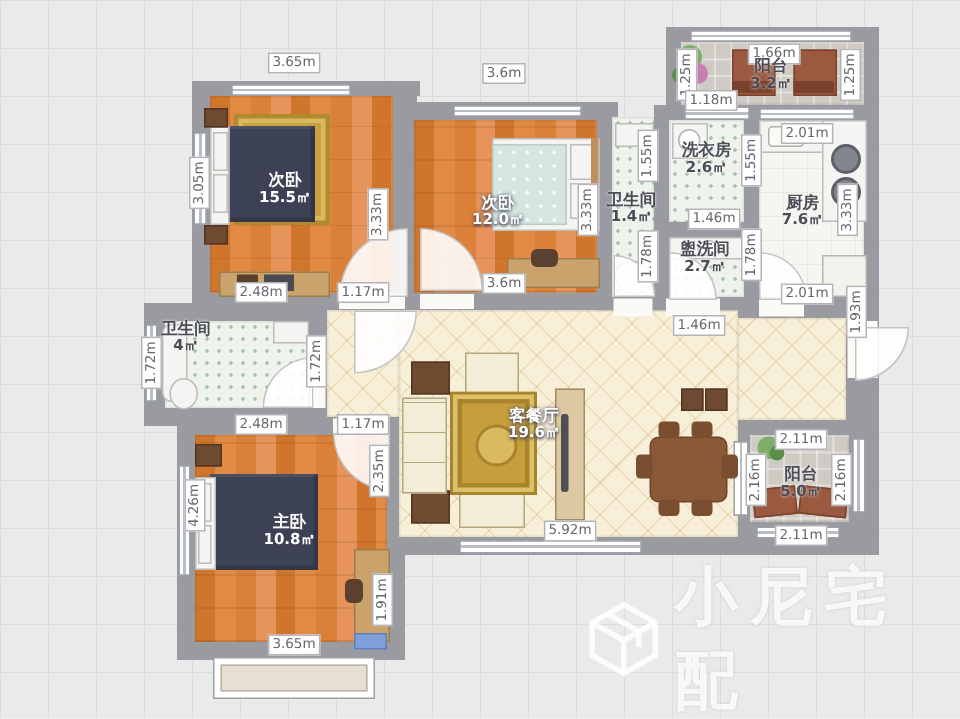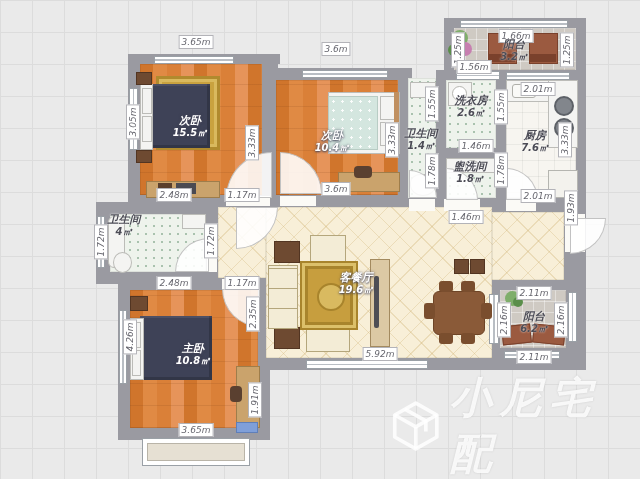--- a/index.html
+++ b/index.html
@@ -1,20 +1,20 @@
 <!DOCTYPE html>
 <html><head>
 <meta charset="utf-8">
 <style>
   html,body{margin:0;padding:0;}
   body{font-family:"DejaVu Sans","Liberation Sans",sans-serif;}
   .stage{position:relative;width:640px;height:479px;overflow:hidden;
     background-color:#eaeaea;
     background-image:linear-gradient(#dcdcdc 1px,transparent 1px),linear-gradient(90deg,#dcdcdc 1px,transparent 1px);
-    background-size:32px 32px;font-style:italic;}
+    background-size:32px 32px;}
   .abs{position:absolute;}
   .wall{background:#9a9aa1;z-index:5;}
   .floor{z-index:10;box-shadow:inset 0 0 0 1px rgba(0,0,0,.07);}
   .wood{background:#e08a44;
     background-image:
       repeating-linear-gradient(0deg,rgba(120,60,20,.14) 0 1px,transparent 1px 22px),
       repeating-linear-gradient(90deg,#d0752c 0 13px,#e08a44 13px 27px,#da8038 27px 41px,#e6945a 41px 54px);}
   .mint{background:#eef3ec;background-image:radial-gradient(#a9c2ae 1px,transparent 1.3px);background-size:8px 8px;}
   .cream{background:#f8efd8;
     background-image:repeating-linear-gradient(45deg,rgba(205,175,110,.30) 0 1px,transparent 1px 15px),
@@ -217,21 +217,21 @@
   <div class="abs furn circ" style="left:513px;top:297px;width:10px;height:10px;background:#5a8e4a"></div>
   <div class="abs furn seat" style="left:502px;top:325px;width:27px;height:17px;transform:rotate(-6deg)"></div>
   <div class="abs furn seat" style="left:533px;top:325px;width:30px;height:17px;transform:rotate(6deg)"></div>
 
   <div class="abs" id="labels" style="left:0;top:0;width:640px;height:479px;z-index:25;pointer-events:none">
       <div class="dim" style="left: 196px; top: 42px;">3.65m</div>
       <div class="dim" style="left: 336px; top: 49px;">3.6m</div>
       <div class="dim" style="left: 516px; top: 36px;">1.66m</div>
       <div class="dim v" style="left: 458px; top: 50px;">1.25m</div>
       <div class="dim v" style="left: 567px; top: 50px;">1.25m</div>
-      <div class="dim" style="left: 474px; top: 67px;">1.56m</div>
+      <div class="dim" style="left: 474px; top: 67px;">1.18m</div>
       <div class="dim" style="left: 538px; top: 89px;">2.01m</div>
       <div class="dim v" style="left: 432px; top: 104px;">1.55m</div>
       <div class="dim v" style="left: 501px; top: 107px;">1.55m</div>
       <div class="dim v" style="left: 565px; top: 140px;">3.33m</div>
       <div class="dim v" style="left: 432px; top: 171px;">1.78m</div>
       <div class="dim v" style="left: 501px; top: 170px;">1.78m</div>
       <div class="dim" style="left: 476px; top: 146px;">1.46m</div>
       <div class="dim v" style="left: 133px; top: 122px;">3.05m</div>
       <div class="dim v" style="left: 252px; top: 143px;">3.33m</div>
       <div class="dim v" style="left: 392px; top: 140px;">3.33m</div>
@@ -253,33 +253,33 @@
       <div class="dim" style="left: 534px; top: 293px;">2.11m</div>
       <div class="dim v" style="left: 504px; top: 320px;">2.16m</div>
       <div class="dim v" style="left: 561px; top: 320px;">2.16m</div>
       <div class="dim" style="left: 534px; top: 357px;">2.11m</div>
       <div class="room-label light" style="left: 190px; top: 126px;">
         <div class="rn">次卧</div>
         <div class="ra">15.5㎡</div>
       </div>
       <div class="room-label light" style="left: 332px; top: 141px;">
         <div class="rn">次卧</div>
-        <div class="ra">10.4㎡</div>
+        <div class="ra">12.0㎡</div>
       </div>
       <div class="room-label dark" style="left: 421px; top: 139px;">
         <div class="rn">卫生间</div>
         <div class="ra">1.4㎡</div>
       </div>
       <div class="room-label dark" style="left: 471px; top: 106px;">
         <div class="rn">洗衣房</div>
         <div class="ra">2.6㎡</div>
       </div>
       <div class="room-label dark" style="left: 470px; top: 172px;">
         <div class="rn">盥洗间</div>
-        <div class="ra">1.8㎡</div>
+        <div class="ra">2.7㎡</div>
       </div>
       <div class="room-label dark" style="left: 535px; top: 141px;">
         <div class="rn">厨房</div>
         <div class="ra">7.6㎡</div>
       </div>
       <div class="room-label dark" style="left: 514px; top: 50px;">
         <div class="rn">阳台</div>
         <div class="ra">3.2㎡</div>
       </div>
       <div class="room-label dark" style="left: 124px; top: 225px;">
@@ -289,21 +289,21 @@
       <div class="room-label light" style="left: 193px; top: 354px;">
         <div class="rn">主卧</div>
         <div class="ra">10.8㎡</div>
       </div>
       <div class="room-label light" style="left: 356px; top: 283px;">
         <div class="rn">客餐厅</div>
         <div class="ra">19.6㎡</div>
       </div>
       <div class="room-label dark" style="left: 534px; top: 322px;">
         <div class="rn">阳台</div>
-        <div class="ra">6.2㎡</div>
+        <div class="ra">5.0㎡</div>
       </div>
     </div>
 
   <div class="watermark">
     <svg width="50" height="54" viewBox="0 0 52 56">
       <g fill="none" stroke="rgba(255,255,255,0.85)" stroke-width="4" stroke-linejoin="round">
         <path d="M26 3 L49 16 V40 L26 53 L3 40 V16 Z"></path>
         <path d="M3 16 L26 29 L49 16"></path>
         <path d="M26 29 V53"></path>
         <path d="M14 9.5 L37 22.5 V34"></path>

